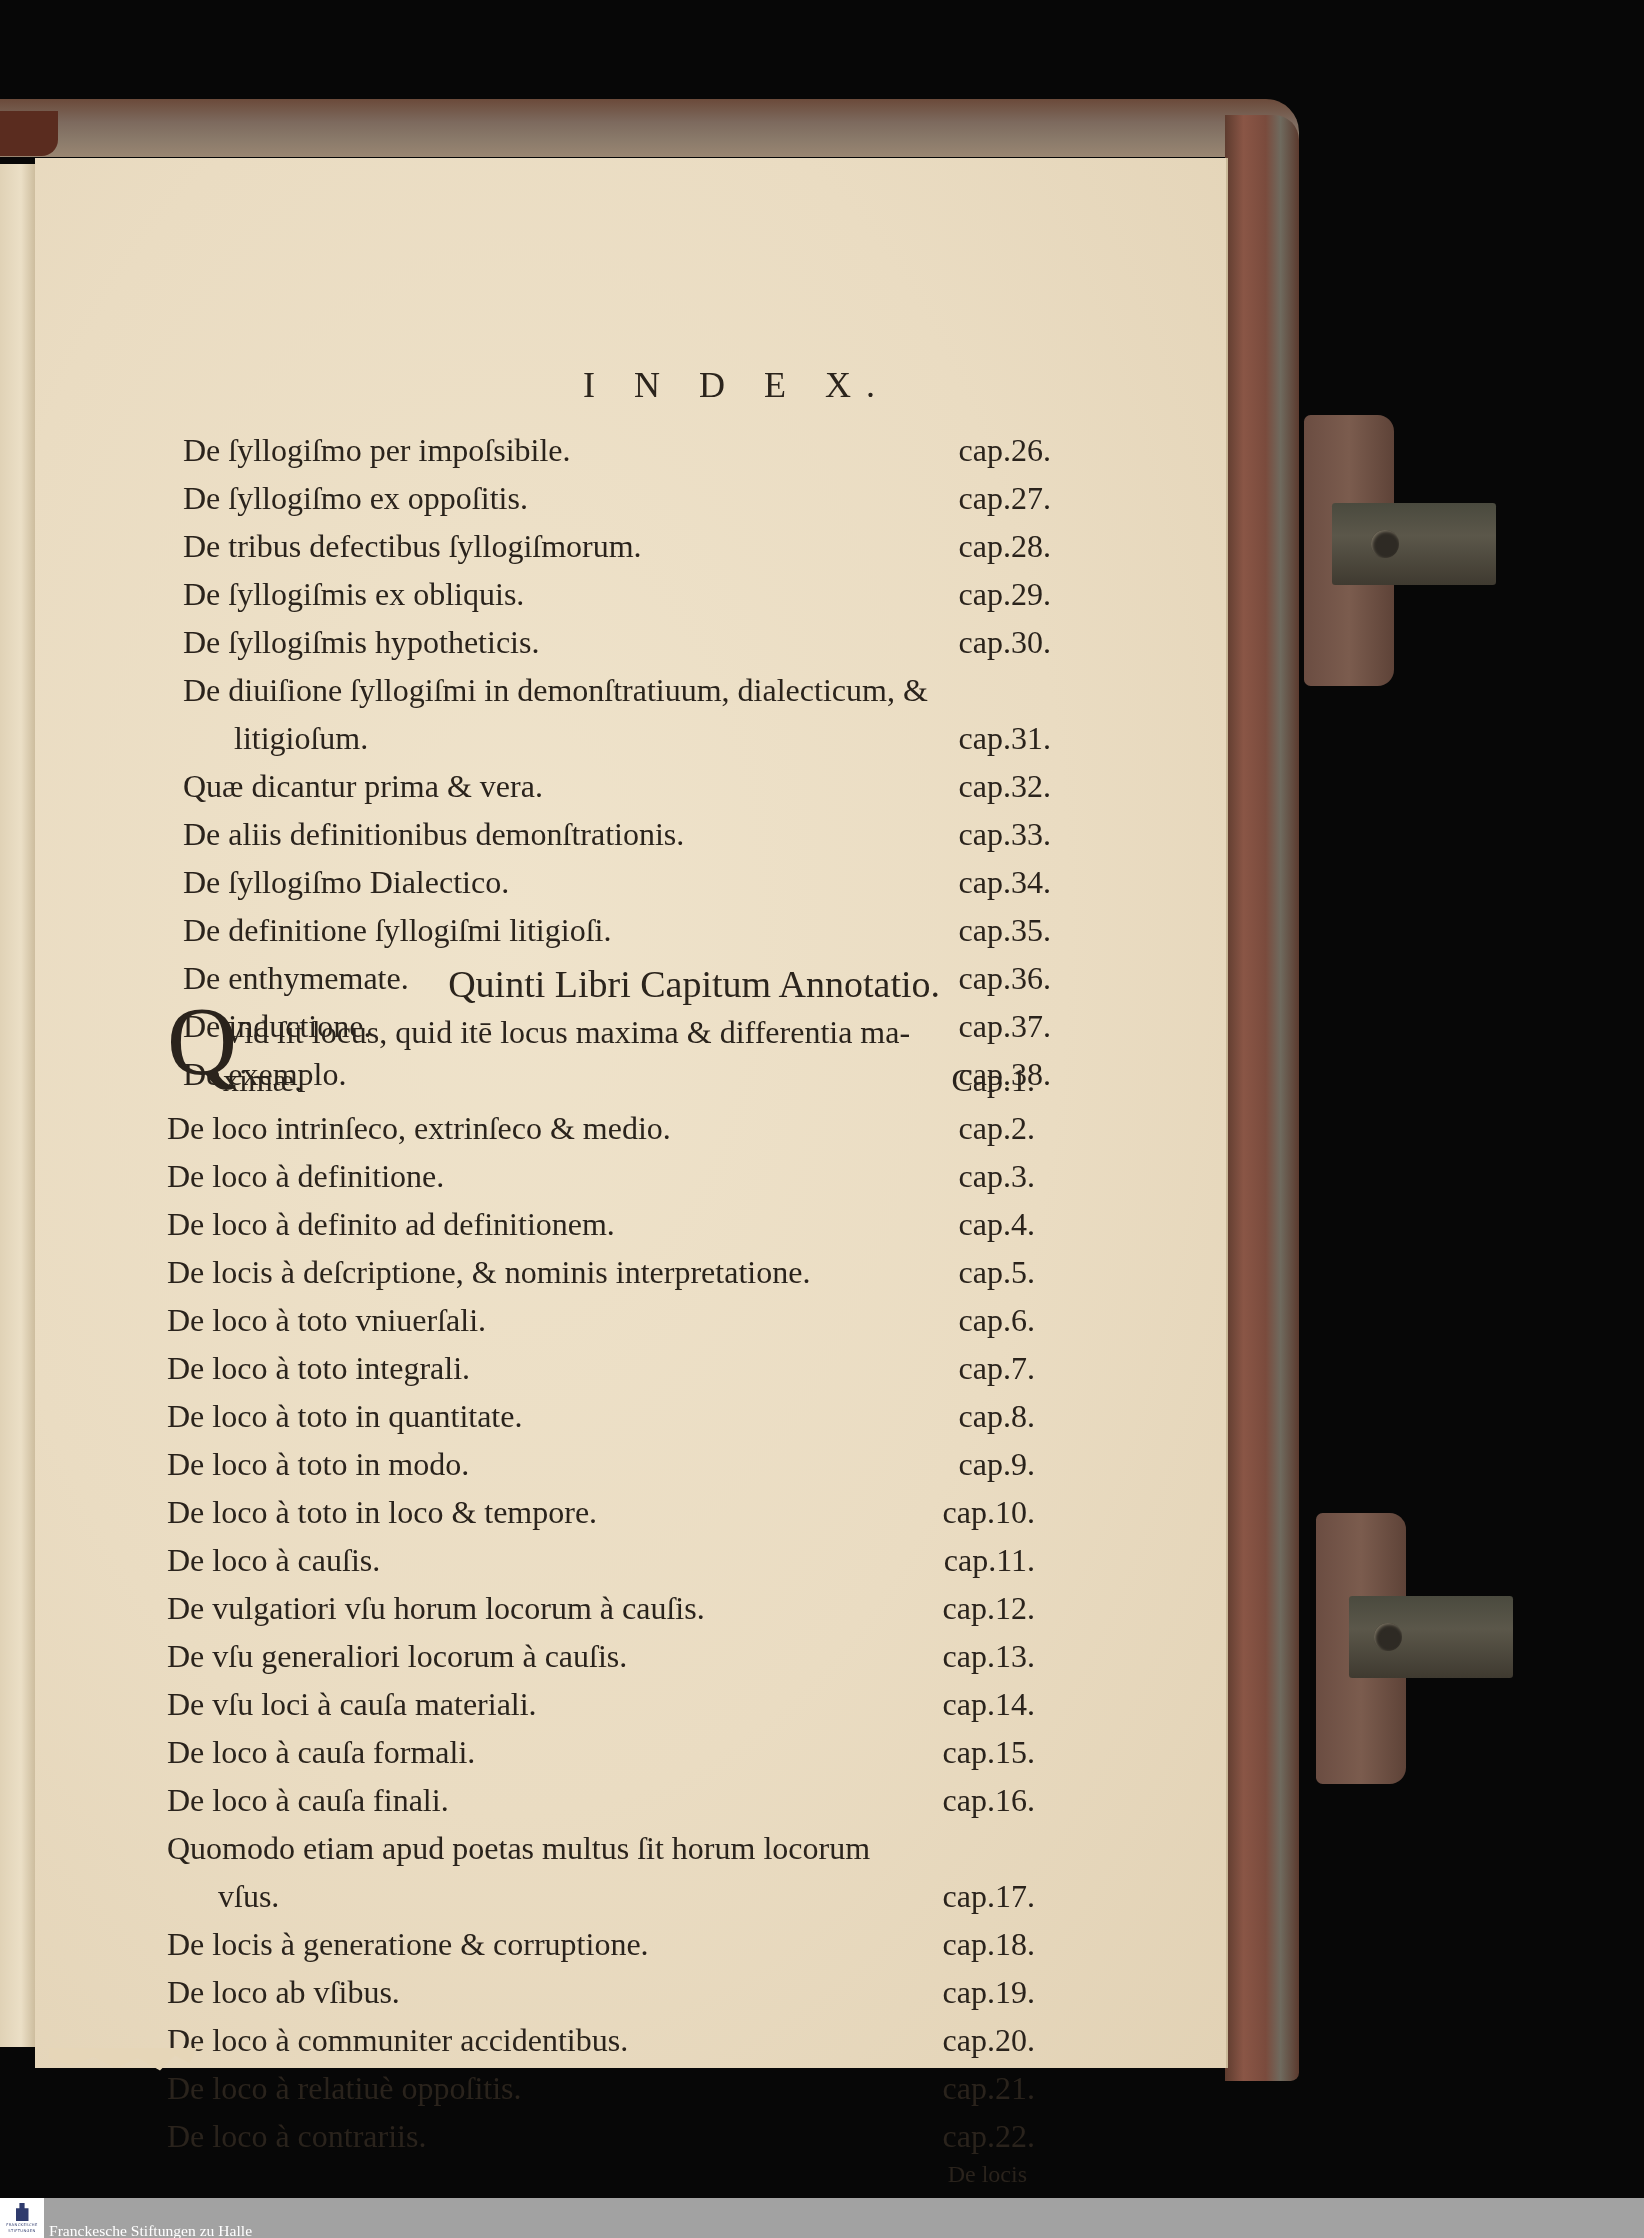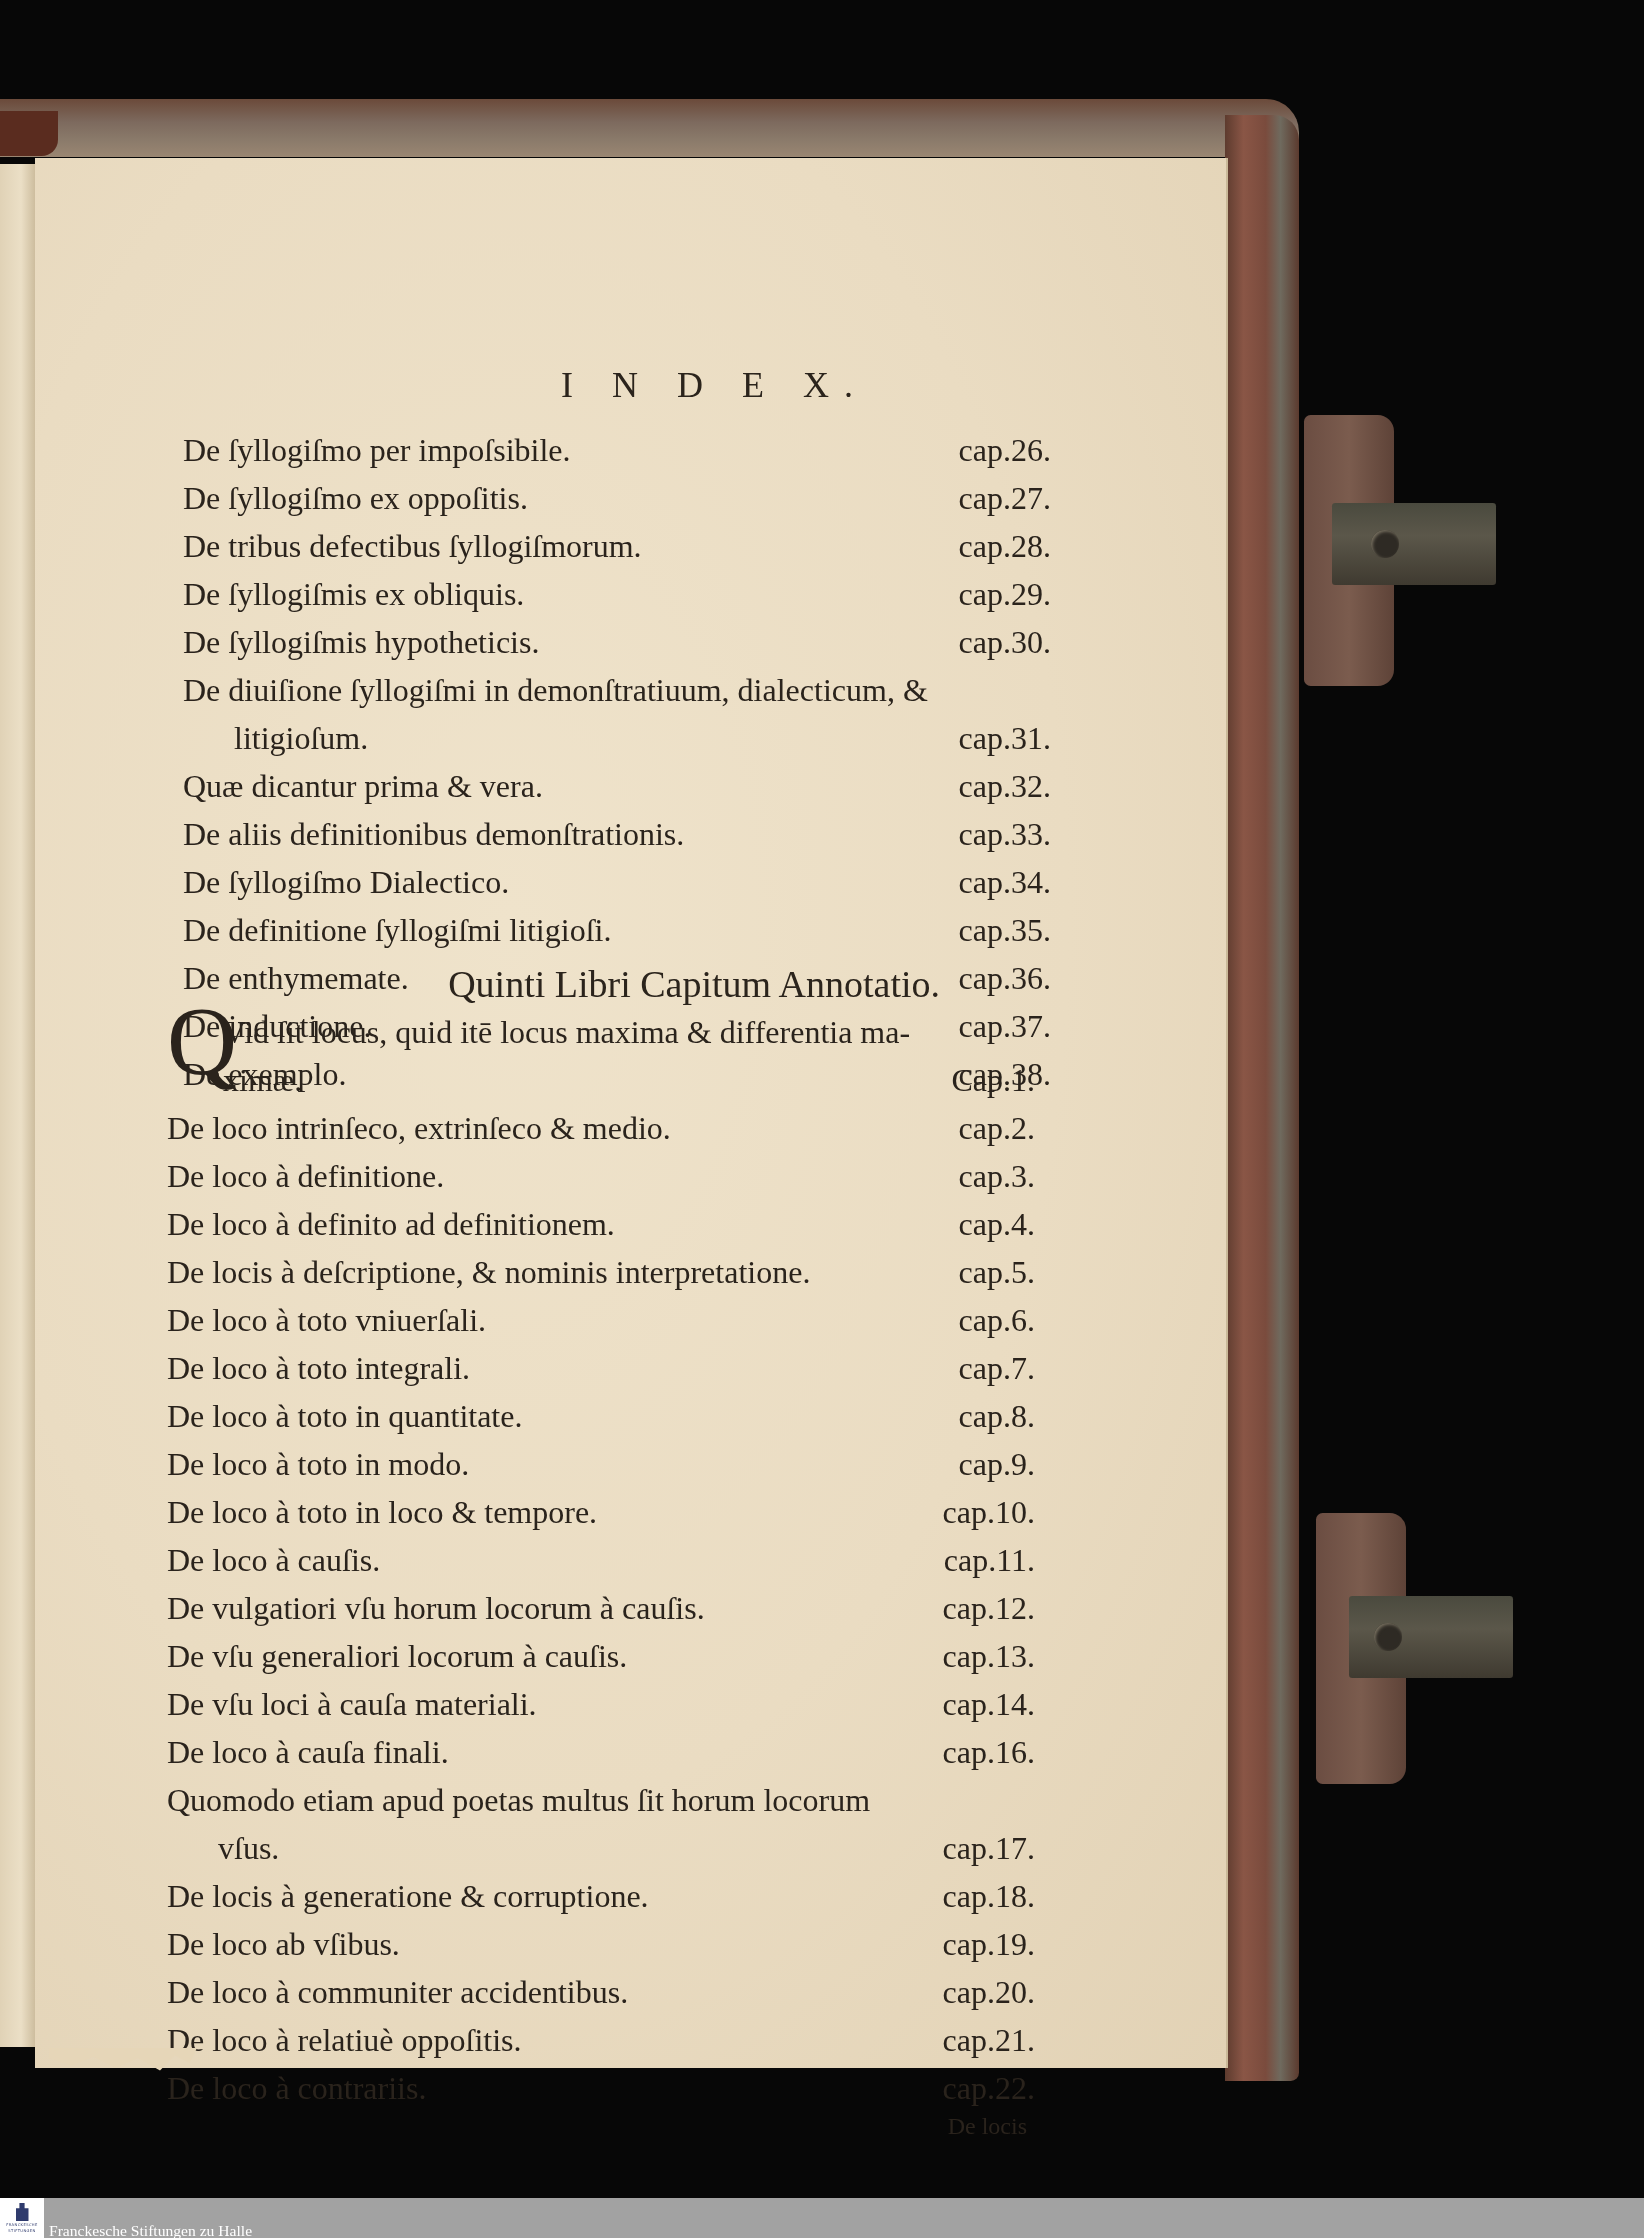--- a/index.html
+++ b/index.html
@@ -42,21 +42,21 @@
       position: absolute; left: 35px; top: 158px; width: 1191px; height: 1910px;
       background: radial-gradient(ellipse at 40% 40%, #efe3cb 0%, #eadcc2 55%, #e2d2b5 100%);
       border-right: 2.5px solid #c9b898;
     }
     .page-bottom-tear {
       position: absolute; left: 49px; top: 2048px; width: 148px; height: 25px; background: #e6d6b8;
       clip-path: polygon(0 0,100% 0,95% 60%,85% 30%,75% 90%,60% 40%,45% 80%,30% 35%,15% 70%,0 40%);
     }
     .content { position: absolute; left: 0; top: 0; width: 100%; height: 100%; color: #2a231c; }
     .running-head {
-      position: absolute; top: 206px; left: 526px; width: 329px; text-align: left;
+      position: absolute; top: 206px; left: 526px; width: 329px; text-align: right;
       font-size: 36px; letter-spacing: 15px; color: #2b241c;
     }
     .list { position: absolute; left: 119px; width: 896px; }
     .entry { position: relative; height: 38px; font-size: 32px; line-height: 38px; white-space: nowrap; margin-top: 10px; }
     .entry .title { position: absolute; left: 0; }
     .entry .cap { position: absolute; right: 0; }
     .entry.cont .title { left: 51px; }
     .list-a { top: 263px; left: 148px; width: 868px; }
     .section-heading {
       position: absolute; top: 804px; left: 247px; width: 658px; text-align: right;
@@ -221,20 +221,24 @@
           </div>
           <div class="entry">
             <span class="title">De vſu generaliori locorum à cauſis.</span>
             <span class="cap">cap.13.</span>
           </div>
           <div class="entry">
             <span class="title">De vſu loci à cauſa materiali.</span>
             <span class="cap">cap.14.</span>
           </div>
           <div class="entry">
+            <span class="title">De loco à cauſa formali.</span>
+            <span class="cap">cap.15.</span>
+          </div>
+          <div class="entry">
             <span class="title">De loco à cauſa finali.</span>
             <span class="cap">cap.16.</span>
           </div>
           <div class="entry">
             <span class="title">Quomodo etiam apud poetas multus ſit horum locorum</span>
             <span class="cap"></span>
           </div>
           <div class="entry cont">
             <span class="title">vſus.</span>
             <span class="cap">cap.17.</span>

